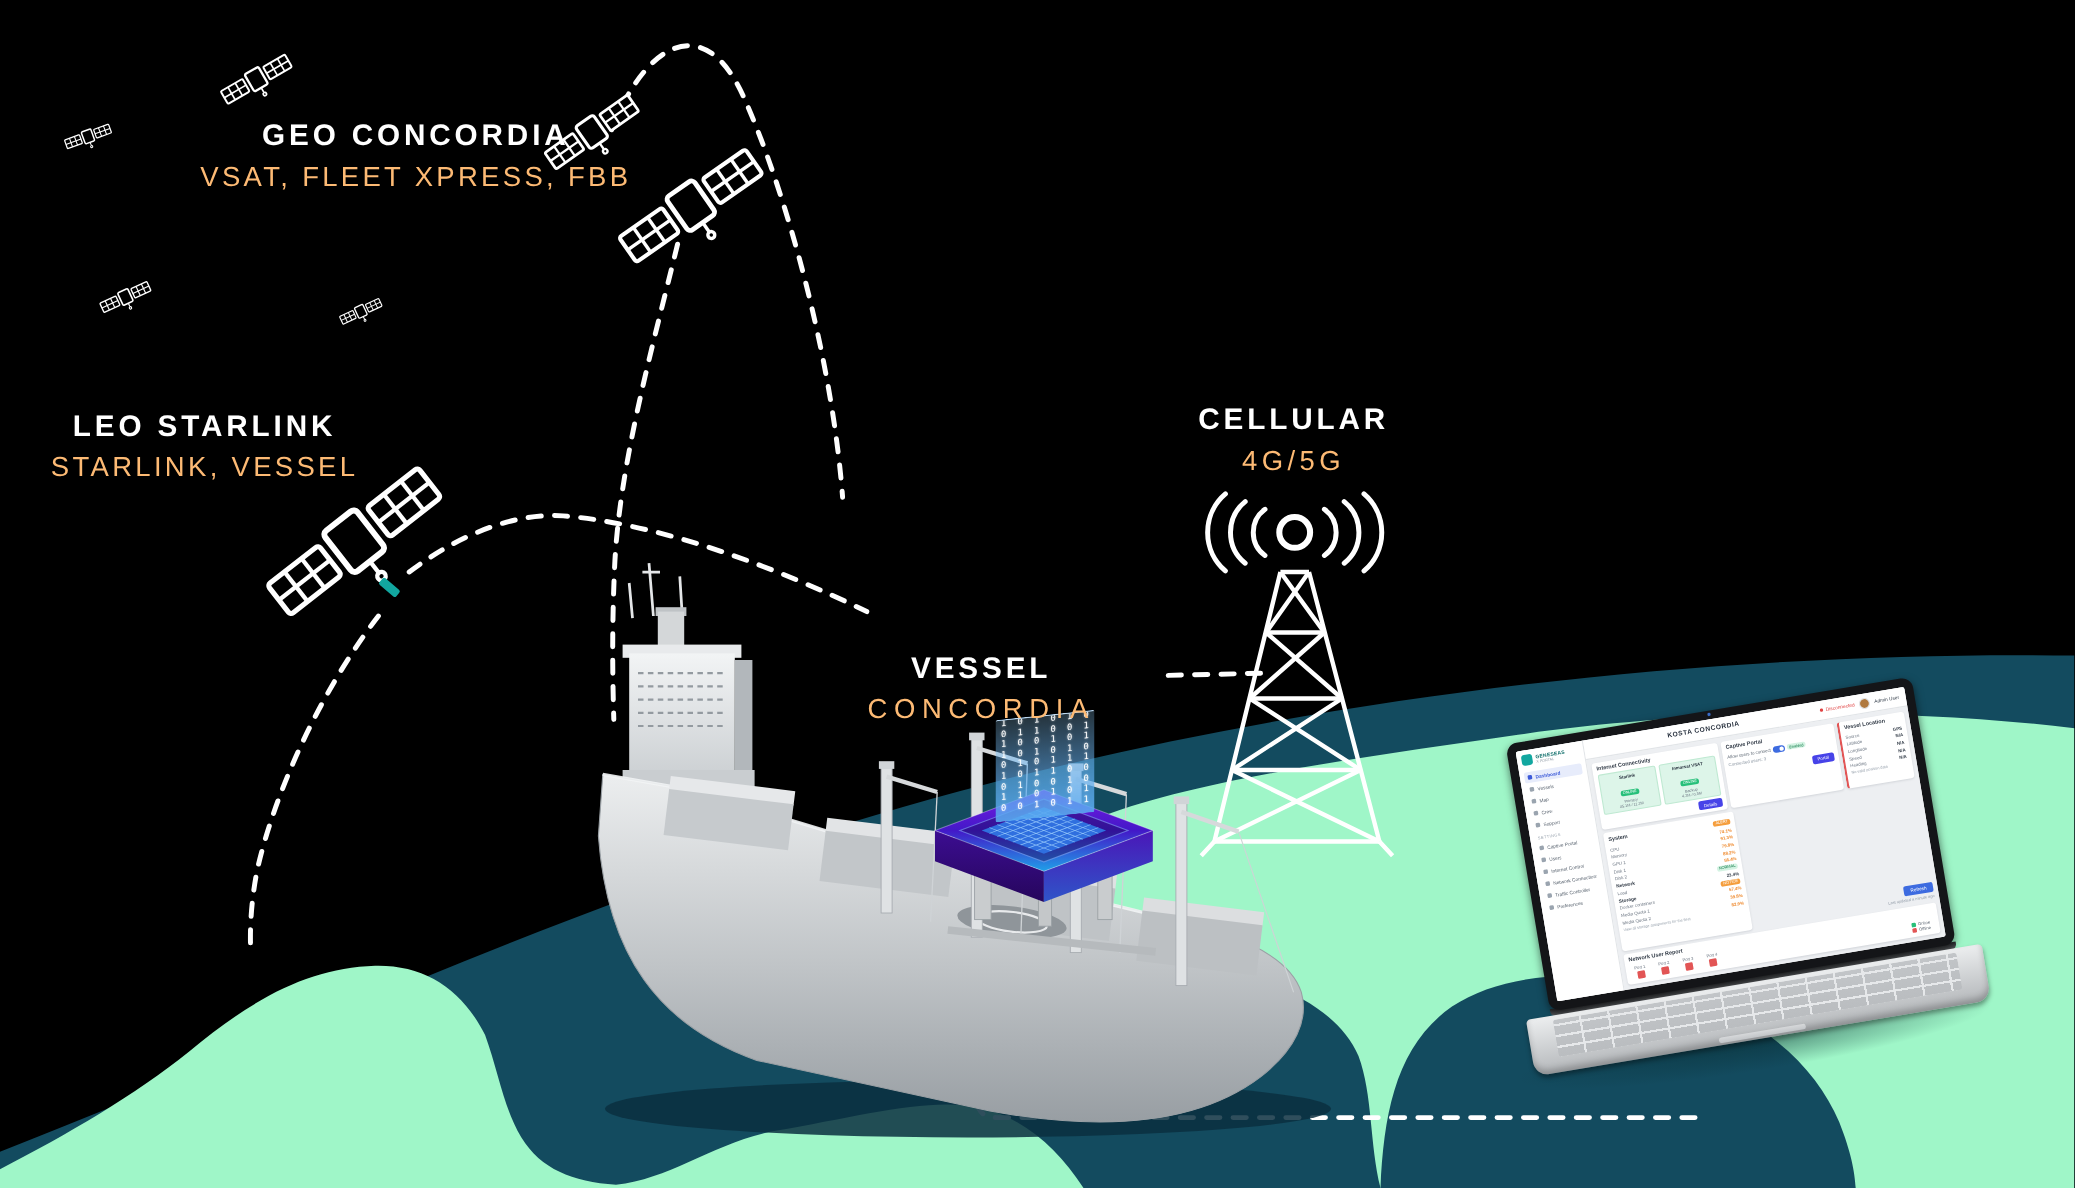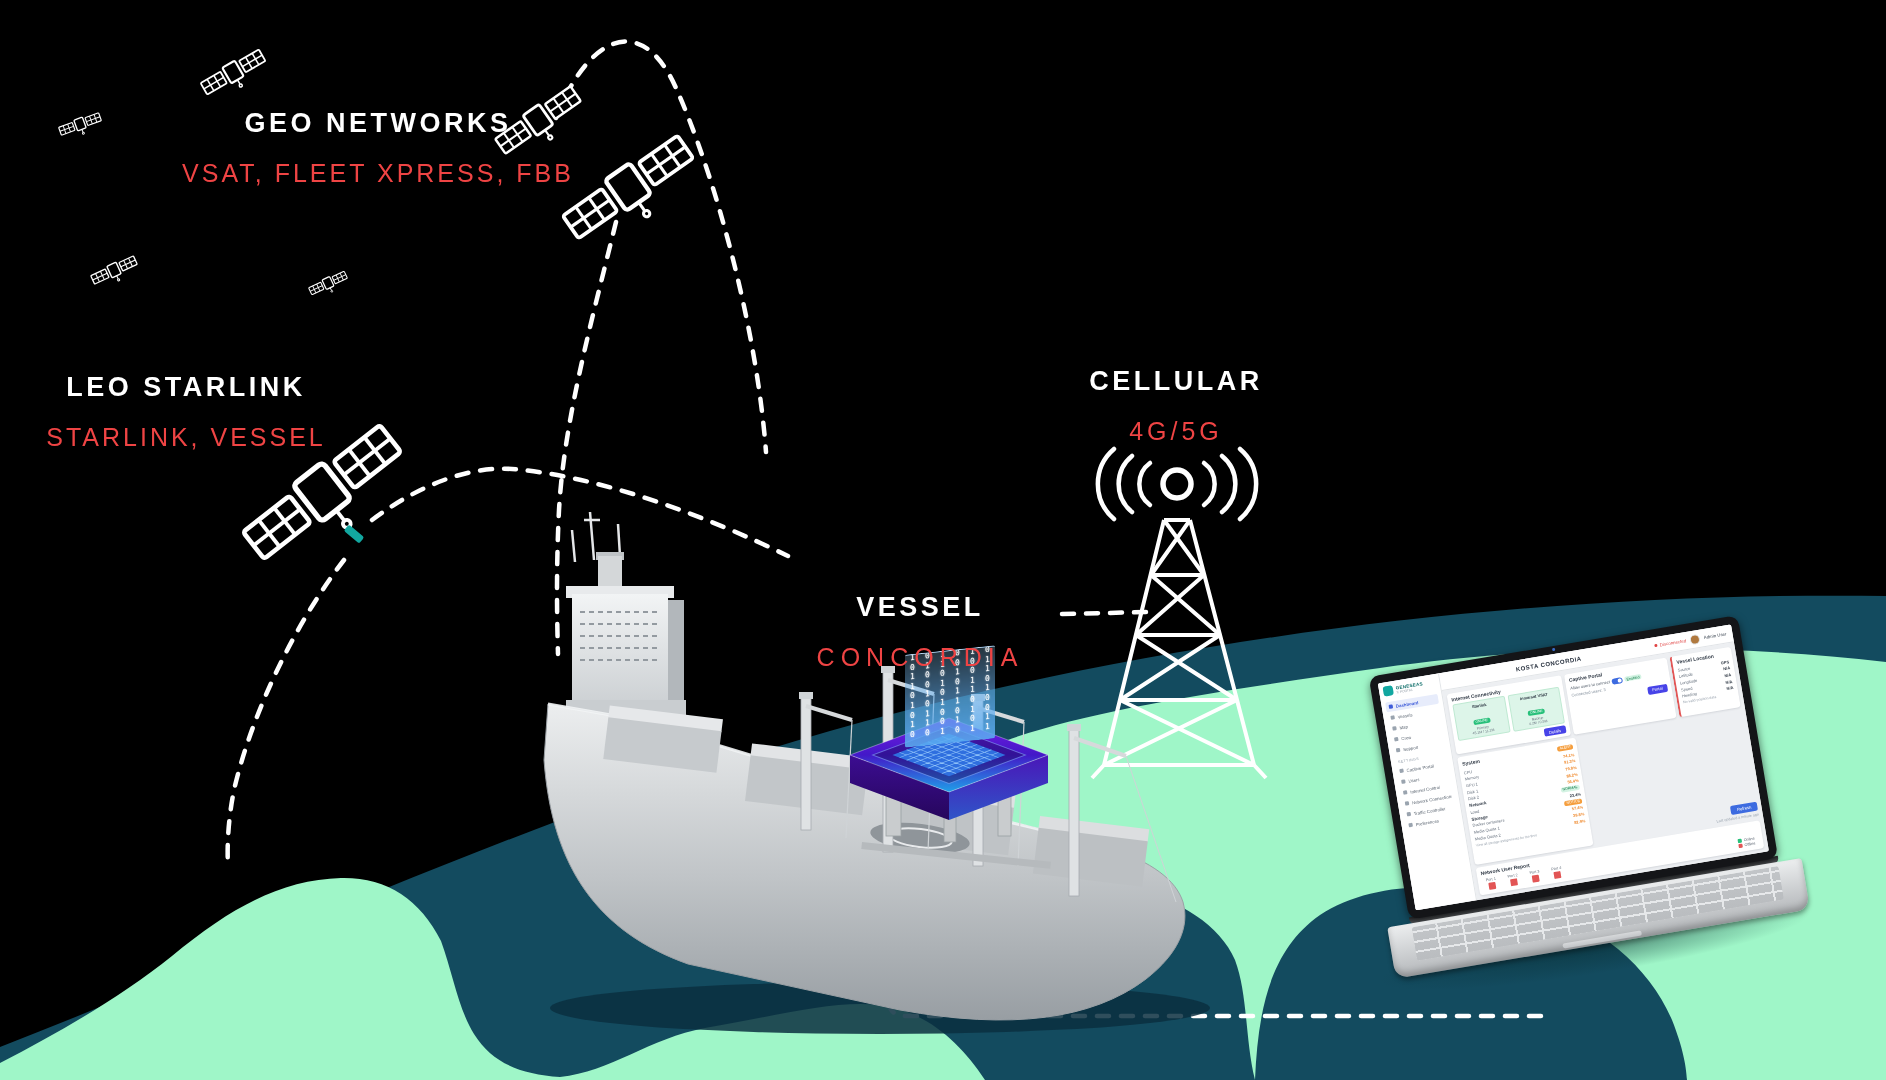--- a/index.html
+++ b/index.html
@@ -3,21 +3,21 @@
 <meta charset="utf-8">
 <style>
   html,body{margin:0;padding:0;background:#000;}
   .stage{position:relative;width:1886px;height:1080px;overflow:hidden;background:#000;
          font-family:"Liberation Sans",sans-serif;}
   .scene{position:absolute;left:0;top:0;}
 
   
   .lbl{position:absolute;transform:translateX(-50%);text-align:center;color:#fff;white-space:nowrap;}
   .lbl-title{font-weight:800;font-size:27px;letter-spacing:3.5px;}
-  .lbl-sub{font-size:25px;font-weight:400;letter-spacing:3px;margin-top:20px;color:#ef4444;}
+  .lbl-sub{font-size:25px;font-weight:400;letter-spacing:3px;margin-top:8px;color:#fdba74;}
   .portal-x{font-size:34px;font-weight:800;padding:0 5px;vertical-align:-2px;}
   .vessel-sub{letter-spacing:6px;}
 
   
   .holo{position:absolute;left:905px;top:650px;width:90px;height:92px;transform:skewY(-6deg);
         background:linear-gradient(180deg,rgba(150,210,250,0.25),rgba(90,170,240,0.9));
         border-top:1px solid rgba(255,255,255,0.65);border-radius:2px;
         display:flex;justify-content:space-around;overflow:hidden;}
   .holo-col{font-family:"DejaVu Sans Mono",monospace;font-size:8px;line-height:1.2;color:#fff;
             white-space:pre-line;text-shadow:0 0 2px rgba(255,255,255,0.8);margin-top:-2px;}
@@ -349,32 +349,32 @@
 1
 0
 1
 0
 0
 1
 1</div>
     </div>
 
   <div class="lbl" style="left:378px;top:108px">
-    <div class="lbl-title">GEO NETWORKS</div>
+    <div class="lbl-title">GEO CONCORDIA</div>
     <div class="lbl-sub">VSAT, FLEET XPRESS, FBB</div>
   </div>
   <div class="lbl" style="left:186px;top:372px">
     <div class="lbl-title">LEO STARLINK</div>
     <div class="lbl-sub">STARLINK, VESSEL</div>
   </div>
   <div class="lbl" style="left:1176px;top:366px">
     <div class="lbl-title">CELLULAR</div>
     <div class="lbl-sub" style="letter-spacing:4px">4G/5G</div>
   </div>
-  <div class="lbl" style="left:920px;top:592px">
+  <div class="lbl" style="left:892px;top:592px">
     <div class="lbl-title">VESSEL</div>
     <div class="lbl-sub vessel-sub">CONCORDIA</div>
   </div>
 
   <div class="lap-shadow"></div>
   <div class="laptop">
     <div class="lap-screen">
       <div class="webcam"></div>
       <div class="dash">
         <div class="side">

